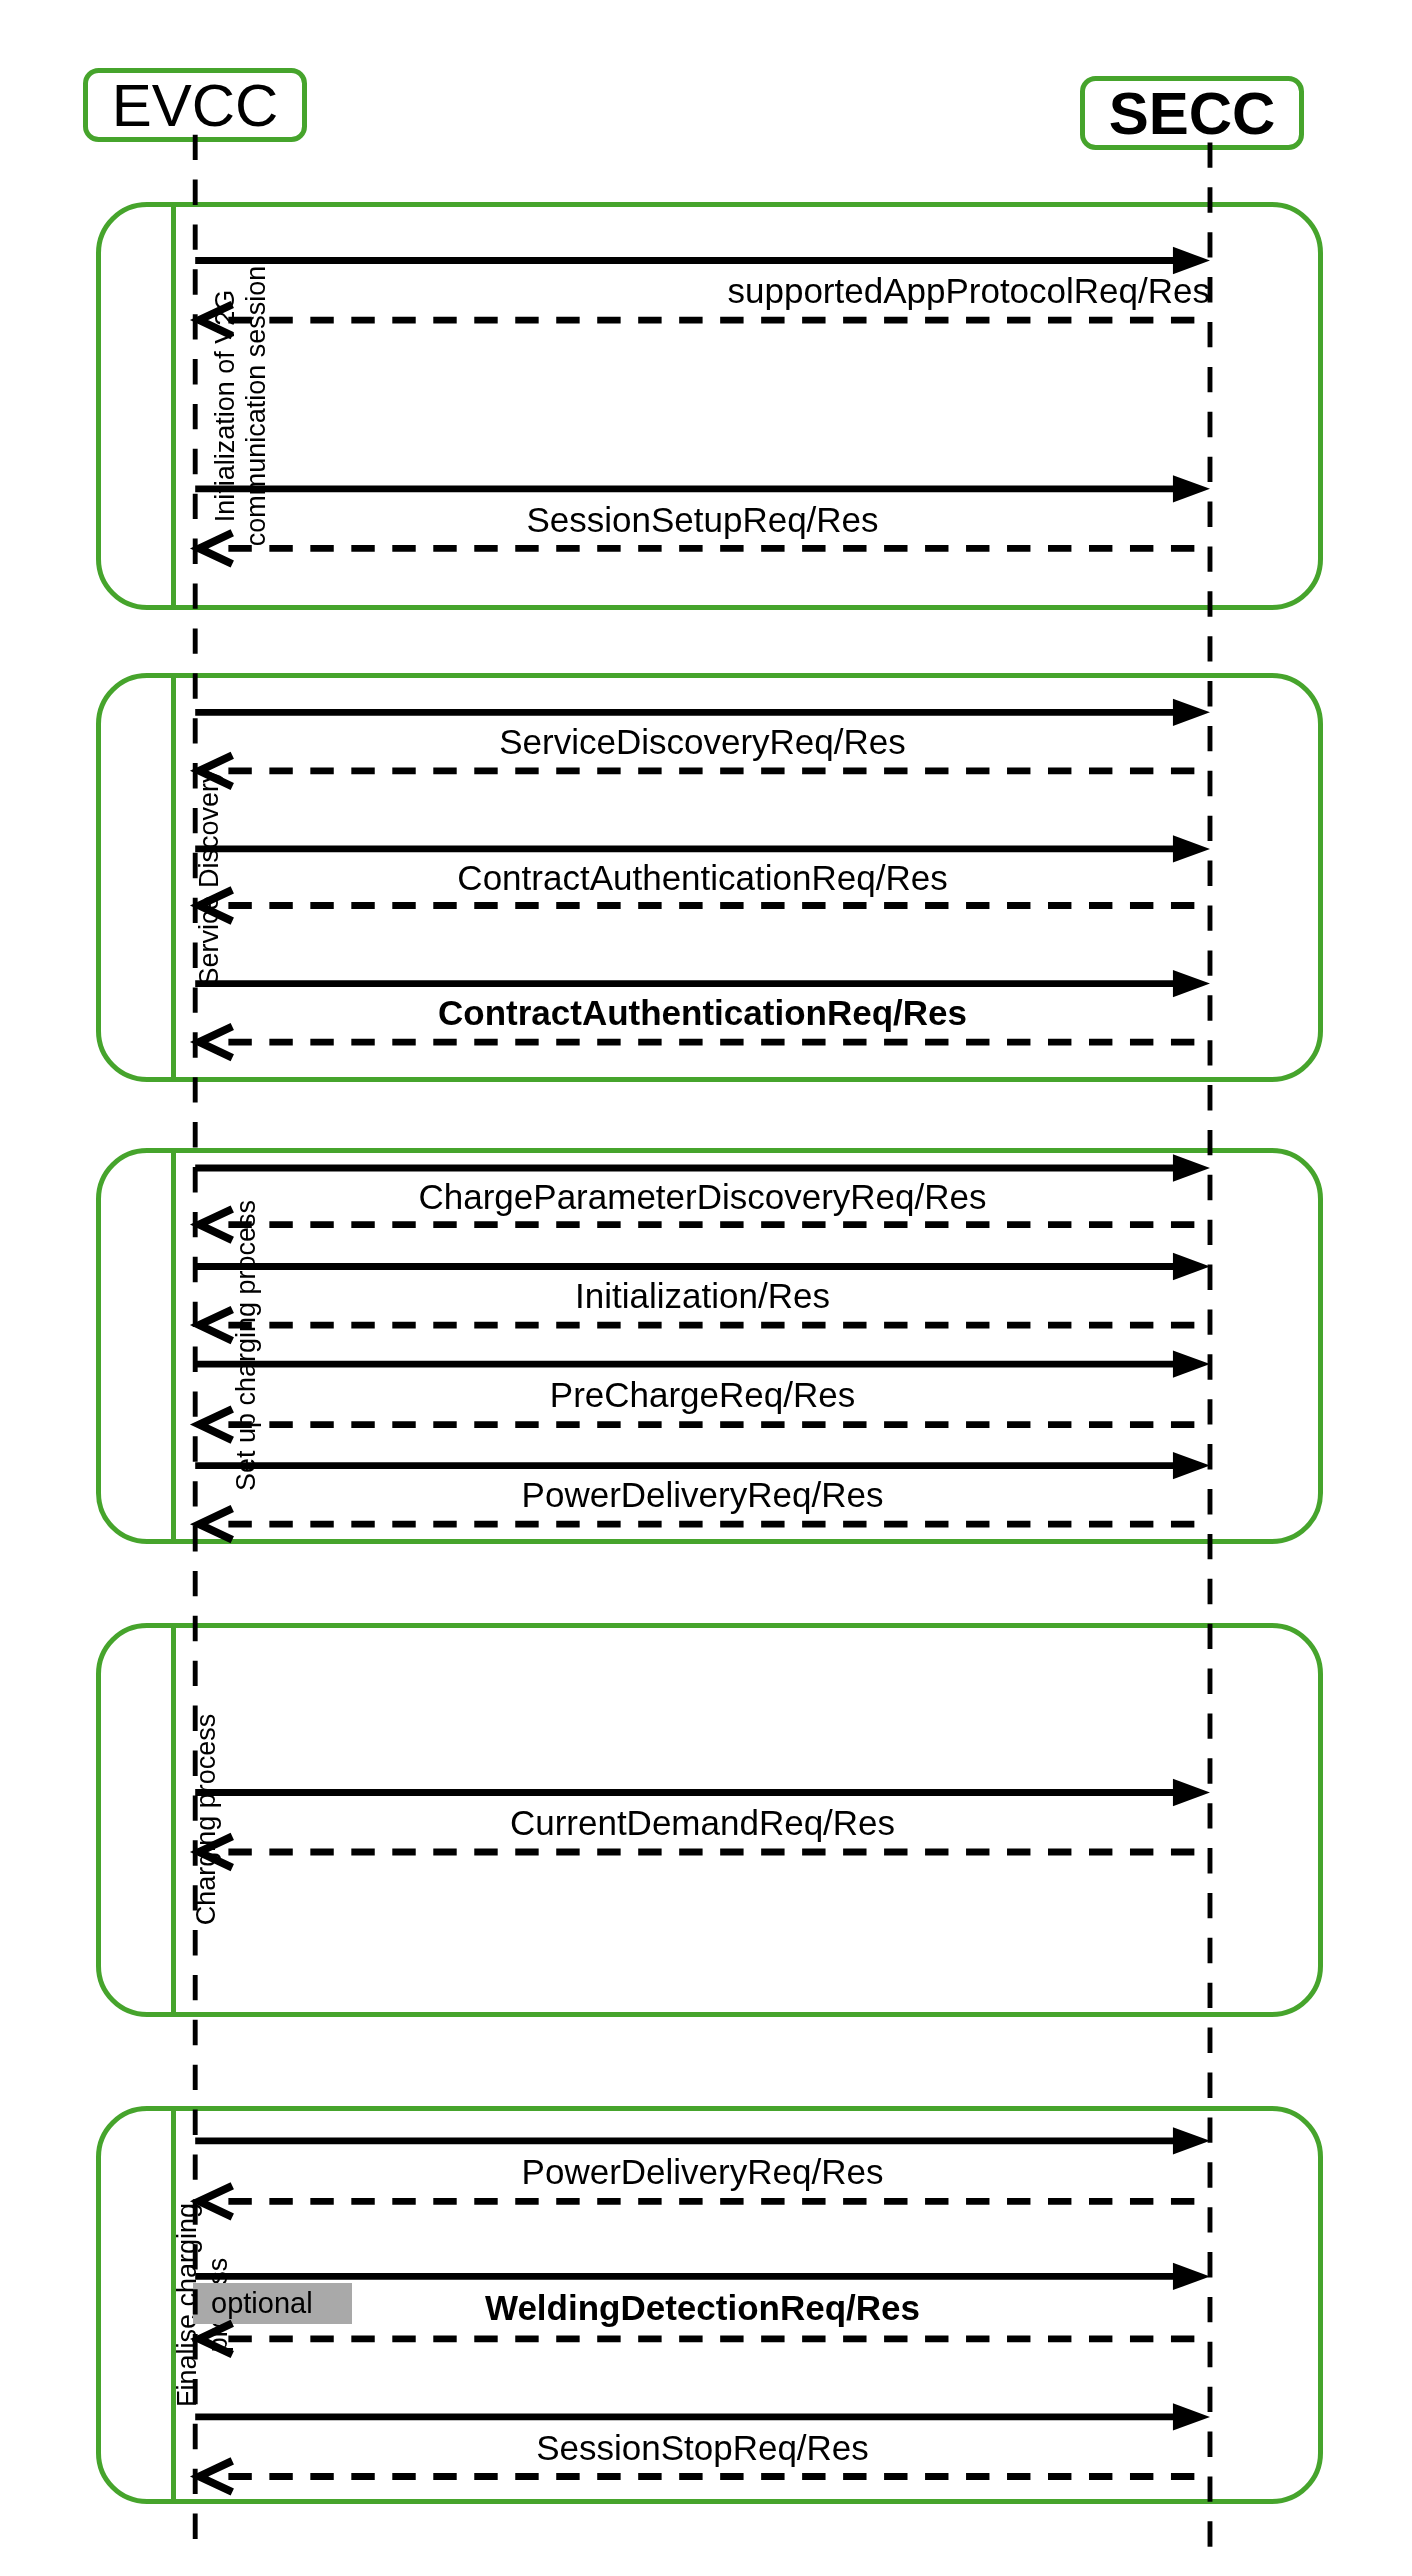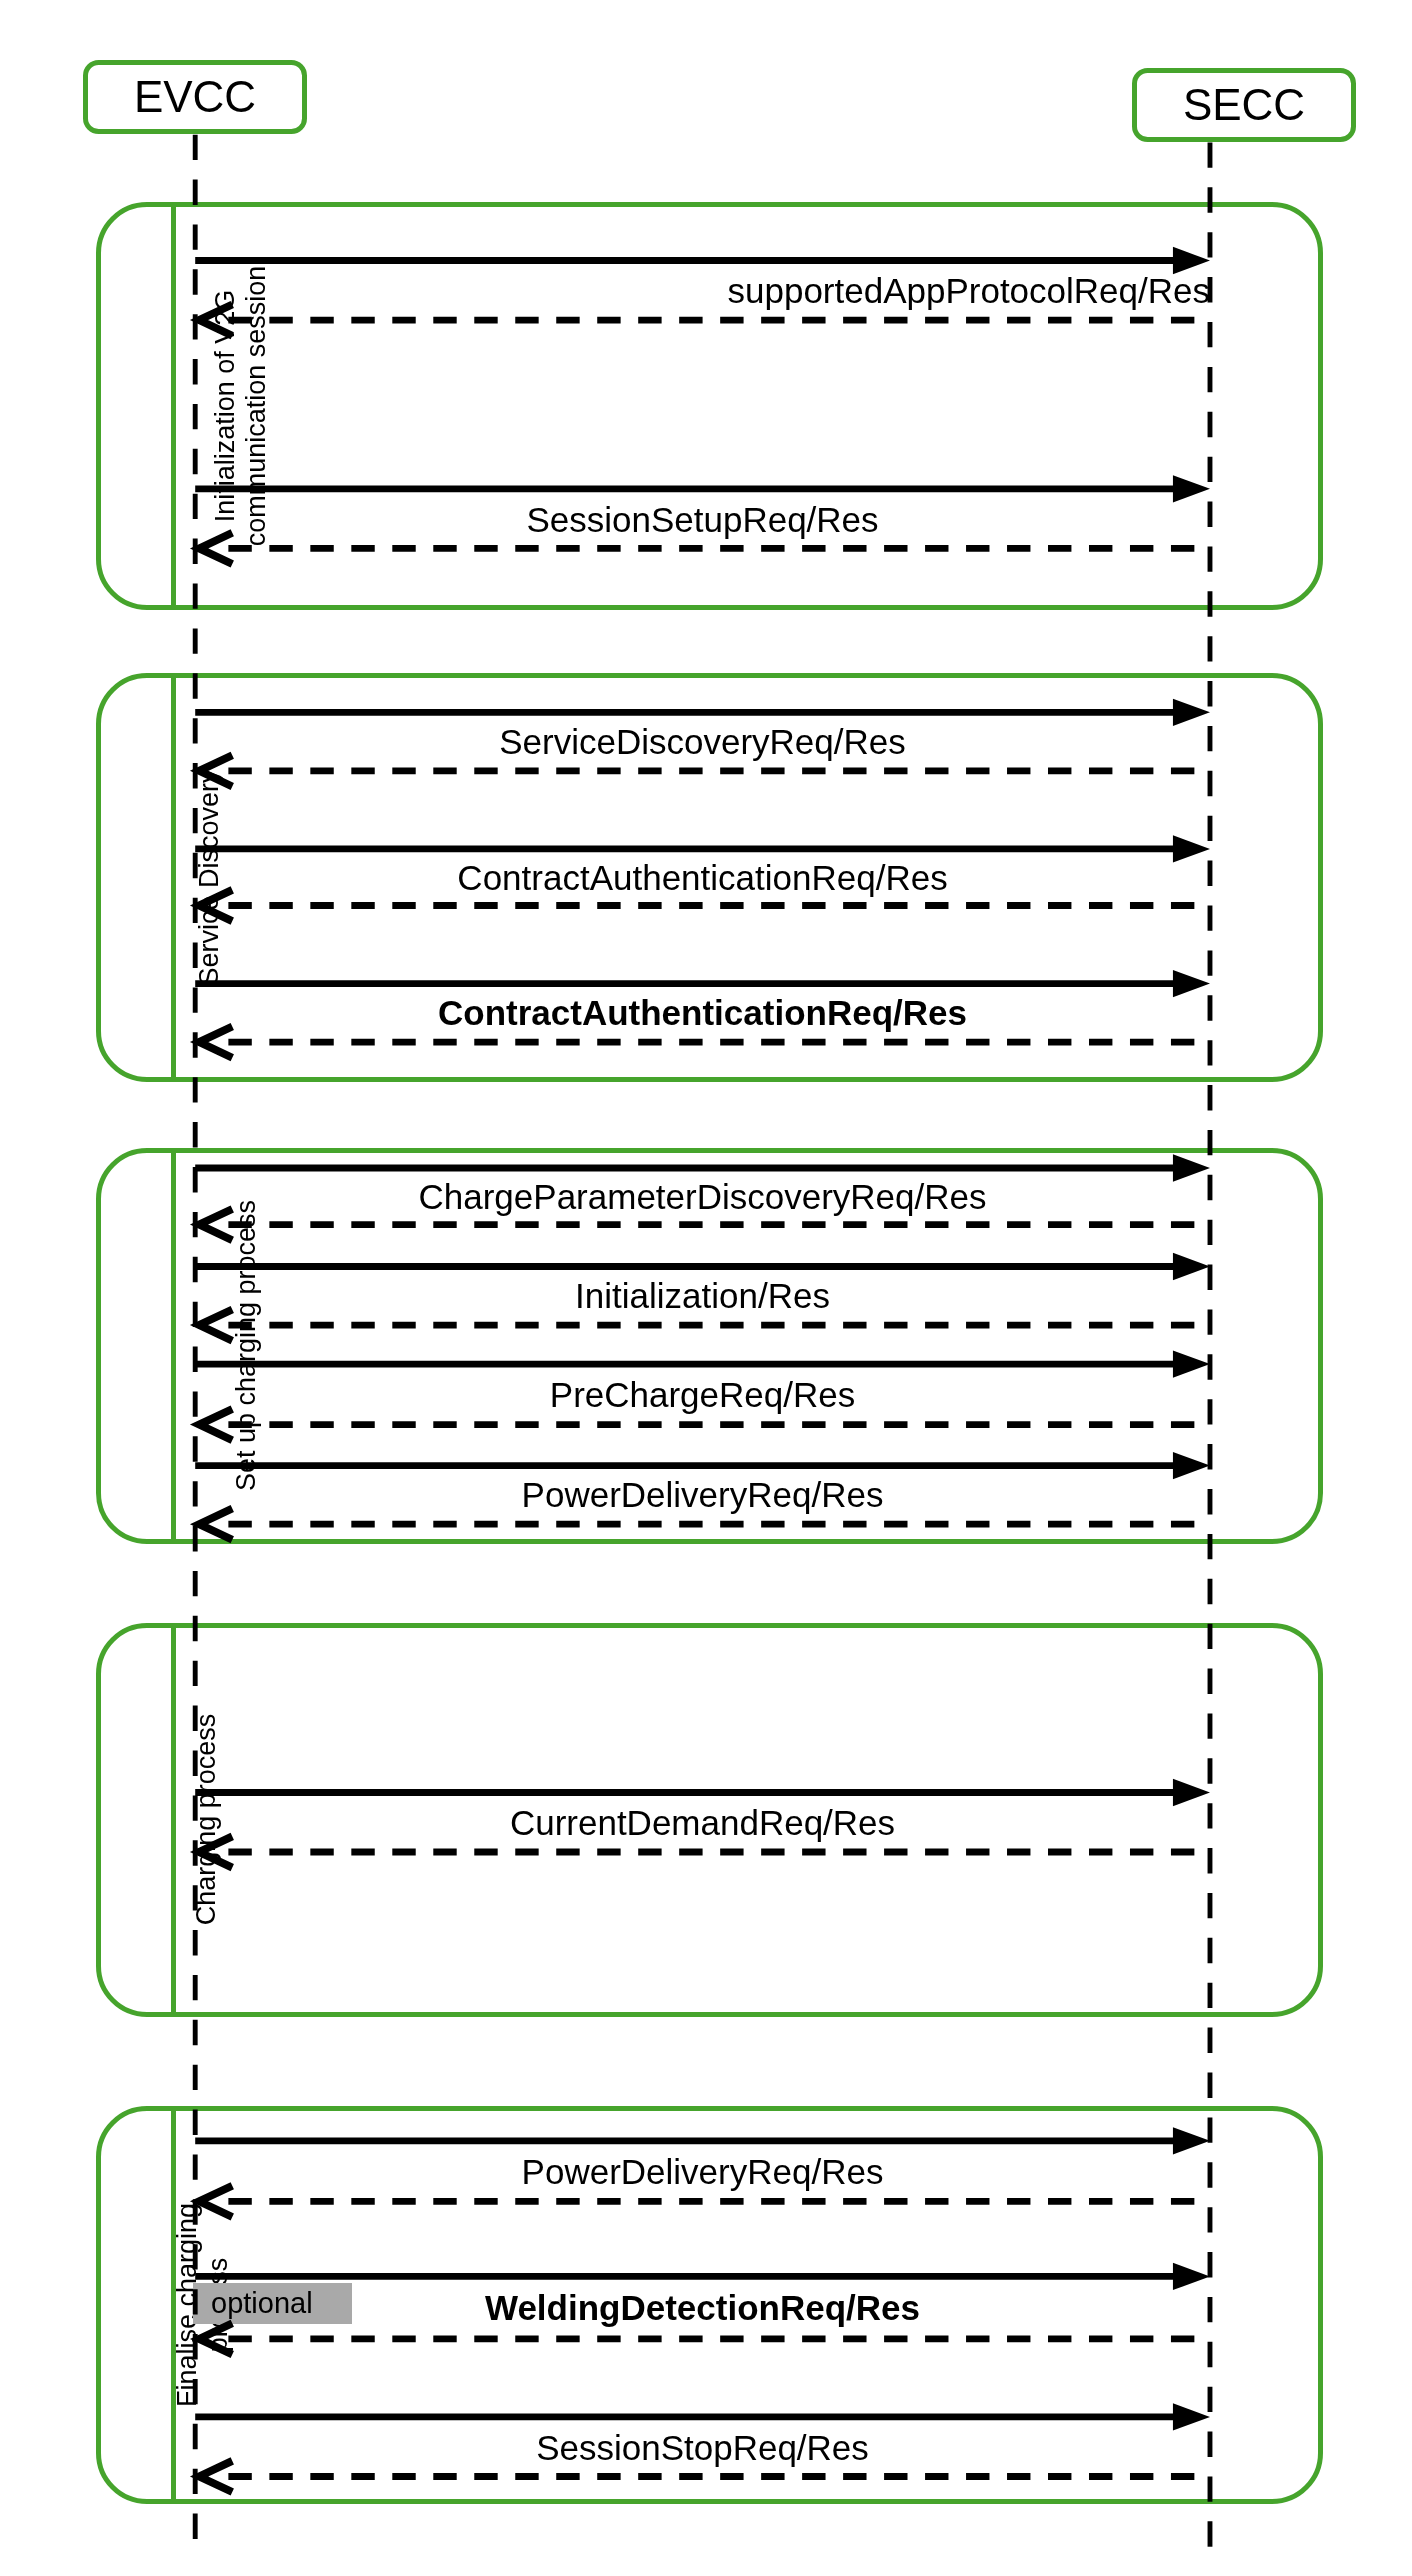--- a/index.html
+++ b/index.html
@@ -4,21 +4,21 @@
 <style>
   html,body { margin:0; padding:0; background:#ffffff; }
   .canvas {
     position:relative; width:1413px; height:2576px; background:#ffffff;
     font-family:"Liberation Sans", sans-serif; color:#000; overflow:hidden;
   }
   .actor {
     position:absolute; box-sizing:border-box;
     border:5.9px solid var(--green,#46a42c); border-radius:15.6px;
     display:flex; align-items:center; justify-content:center;
-    font-size:44px; background:#fff; z-index:3;
+    font-size:60px; background:#fff; z-index:3;margin-top:8px;
   }
   .section {
     position:absolute; box-sizing:border-box; left:96px; width:1227px;
     border:5.9px solid var(--green,#46a42c); border-radius:51px; z-index:1;
   }
   .strip {
     position:absolute; left:0; top:0; height:100%; width:70px;
     border-right:5.9px solid var(--green,#46a42c);
     display:grid; place-items:center; overflow:visible;
   }
@@ -37,21 +37,21 @@
   }
   svg.overlay { position:absolute; left:0; top:0; z-index:4; pointer-events:none; }
 </style>
 </head>
 <body>
 
 <div class="canvas">
   <div class="actor" style="left:83px; top:60px; width:224px; height:74px;">
     <span>EVCC</span>
   </div>
-  <div class="actor" style="left:1132px; top:68px; width:224px; height:74px;">
+  <div class="actor" style="left:1080px; top:68px; width:224px; height:74px;font-weight:bold;">
     <span>SECC</span>
   </div>
   <div id="gen">
       <div class="section" style="top: 202px; height: 408px;">
         <div class="strip">
           <div class="rot">
             <div>Initialization of V2G</div>
             <div>communication session</div>
           </div>
         </div>

